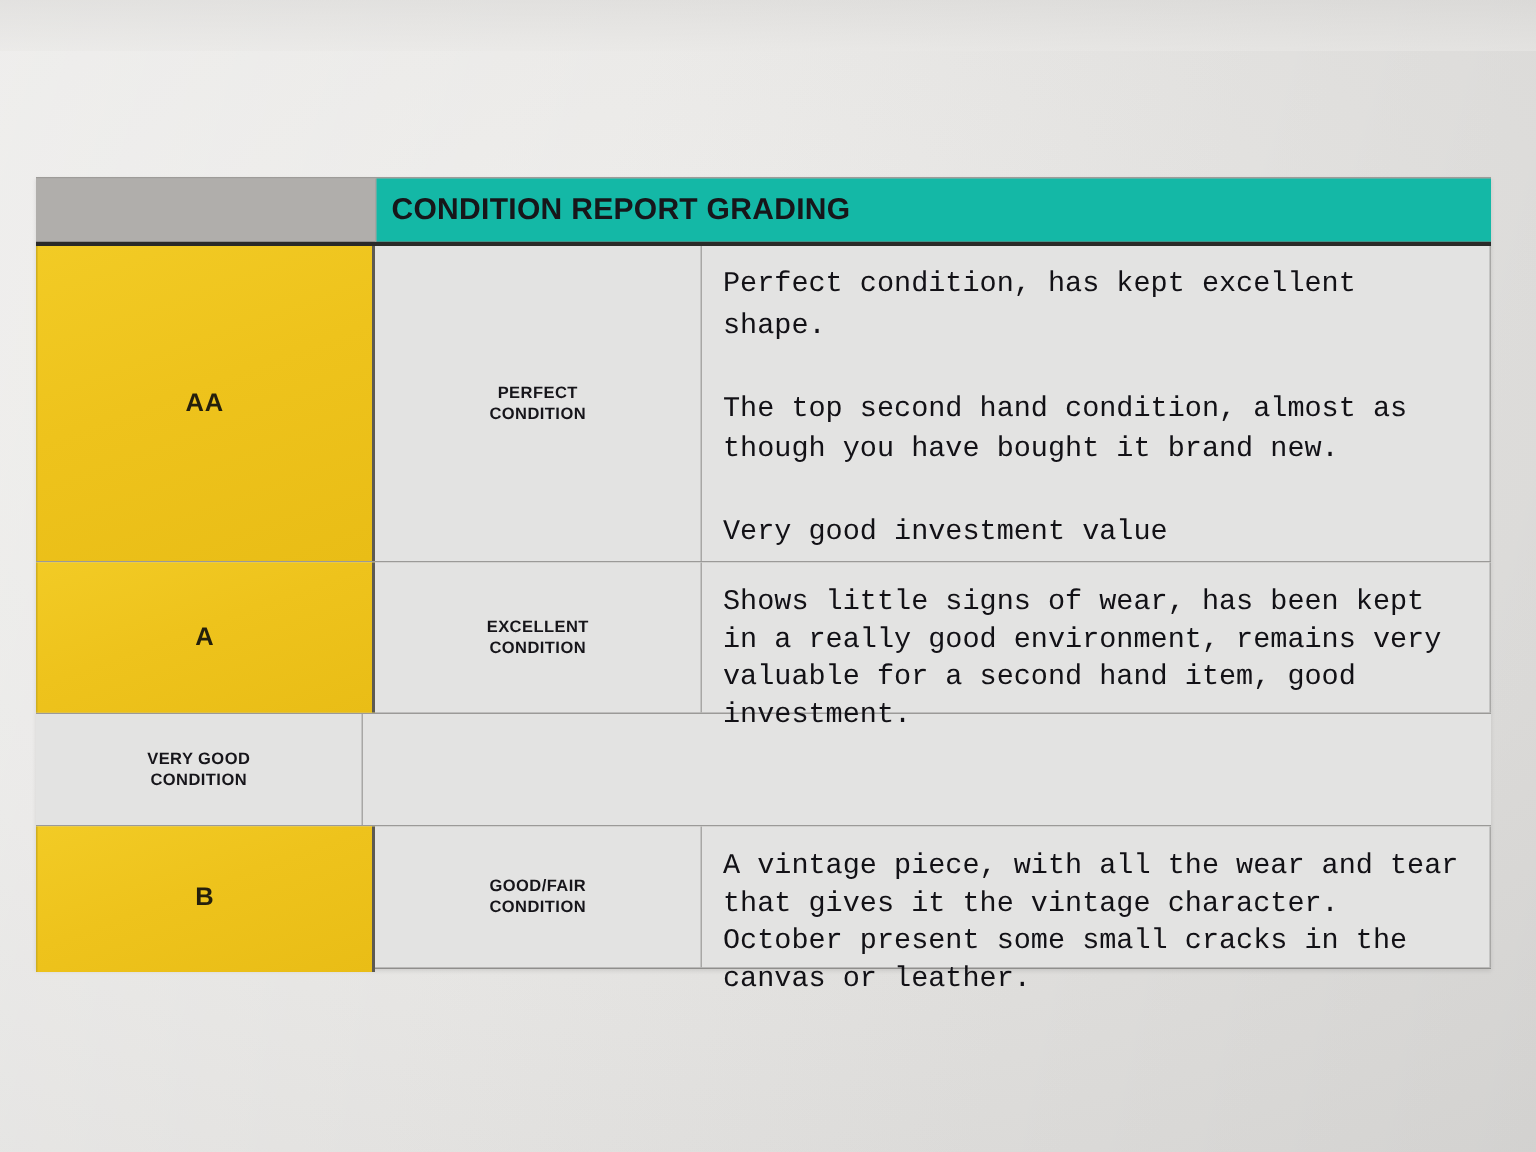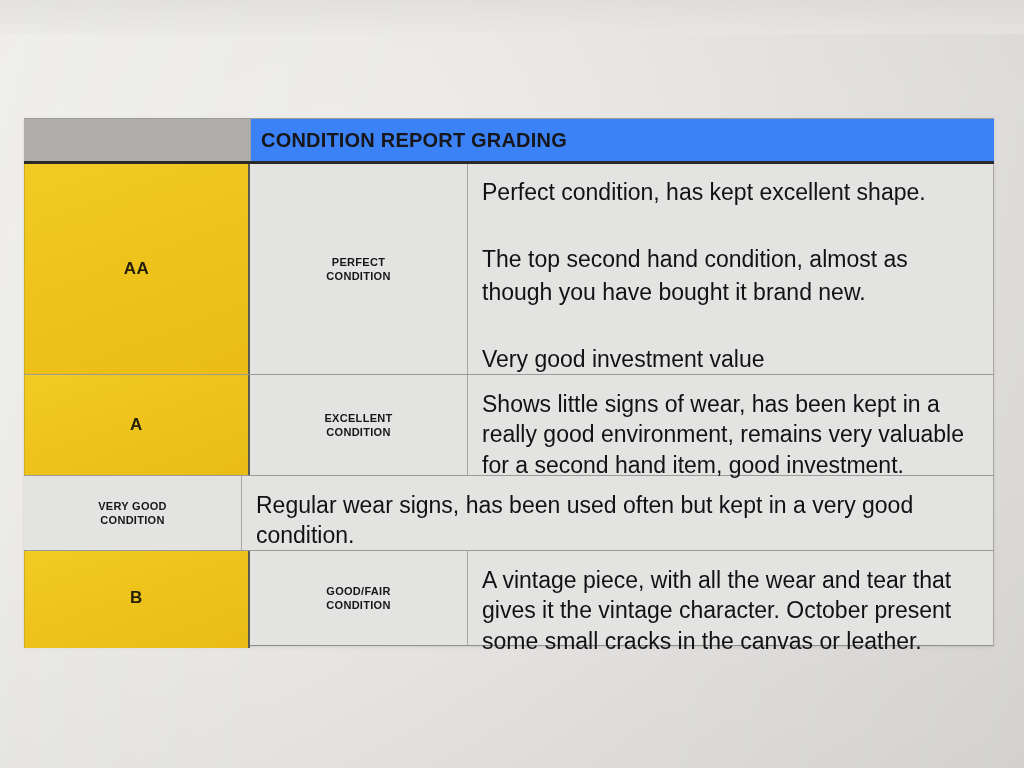--- a/index.html
+++ b/index.html
@@ -57,21 +57,21 @@
   .title-bar .tb-left {
     width: 226px;
     border-right: 1px solid #a5a3a0;
     background: #b0aeab;
   }
   .title-bar .tb-main {
     flex: 1;
     display: flex;
     align-items: center;
     padding-left: 10px;
-    background: #3b82f6;
+    background: #14b8a6;
   }
   .title-text {
     font-size: 20px;
     font-weight: bold;
     color: #17161a;
     letter-spacing: .2px;
   }
 
   .grid-row {
     display: flex;
@@ -120,24 +120,25 @@
   .cell-desc {
     flex: 1;
     box-sizing: border-box;
     padding: 14px 16px 12px 14px;
     border-right: 1px solid #a8a7a5;
     display: flex;
     flex-direction: column;
     justify-content: flex-start;
   }
   .desc-text {
-    font-size: 23px;
+    font-size: 19px;
     color: #121116;
     line-height: 1.32;
     white-space: pre-line;
+    font-family: Liberation Mono, monospace;
   }
 
   
   .row-aa   { height: 210px; }
   .row-a    { height: 100px; }
   .row-ab   { height: 74px;  }
   .row-b    { height: 94px;  }
 
   .row-aa .cell-desc { justify-content: flex-start; padding-top: 12px; }
   .row-aa .desc-text { line-height: 1.45; }
@@ -188,23 +189,20 @@
     <div class="cell-desc">
       <span class="desc-text">Shows little signs of wear, has been kept in a really good environment, remains very valuable for a second hand item, good investment.</span>
     </div>
   </div>
 
   <div class="grid-row row-ab">
     <div class="cell-label">
       <span class="label-text">VERY GOOD
 CONDITION</span>
     </div>
-    <div class="cell-desc">
-      <span class="desc-text">Regular wear signs, has been used often but kept in a very good condition.</span>
-    </div>
   </div>
 
   <div class="grid-row row-b">
     <div class="cell-grade">
       <span class="grade-text">B</span>
     </div>
     <div class="cell-label">
       <span class="label-text">GOOD/FAIR
 CONDITION</span>
     </div>

